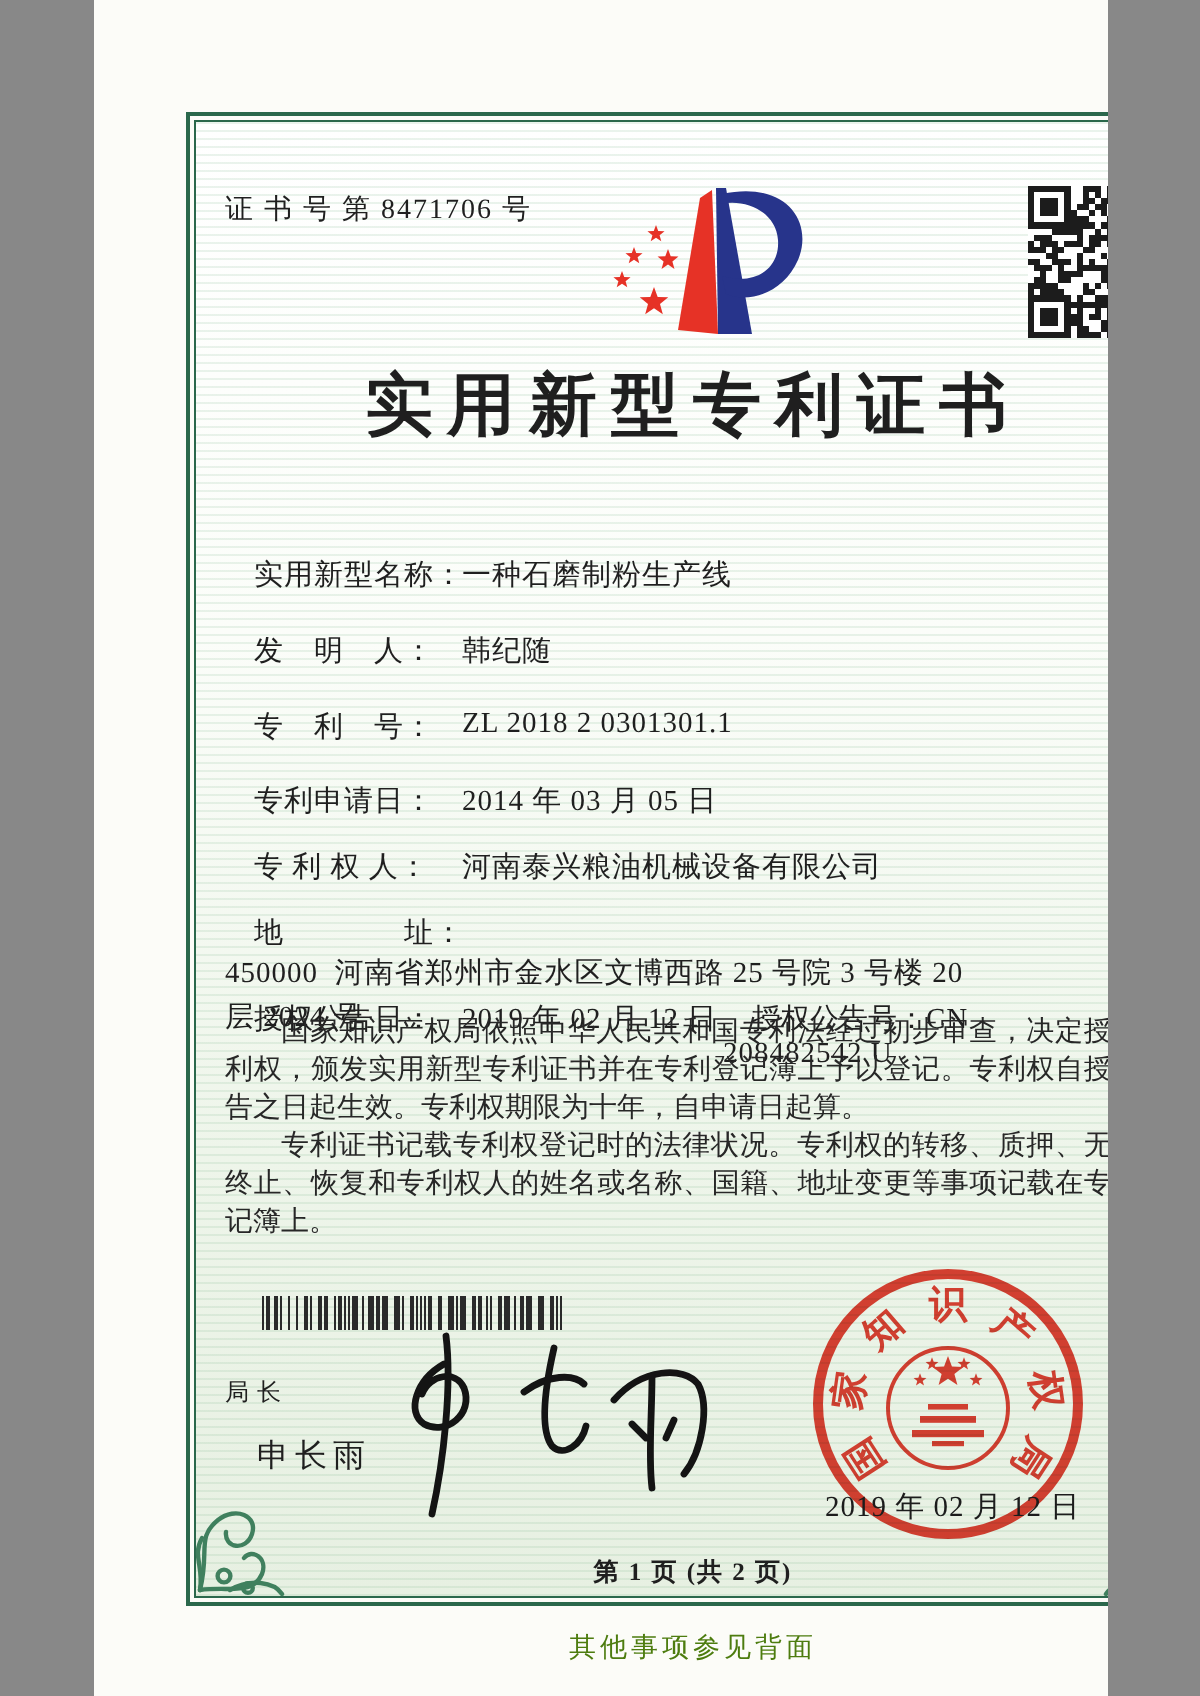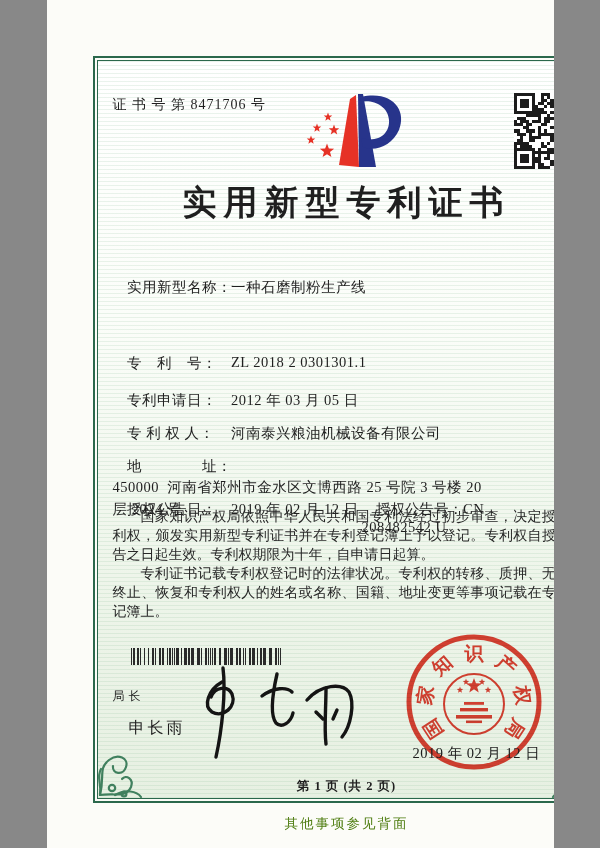--- a/index.html
+++ b/index.html
@@ -86,25 +86,28 @@
   <svg class="abs" style="left:466px;top:93px;" width="78" height="76" viewBox="0 0 25 25" shape-rendering="crispEdges">
     <rect x="0" y="0" width="25" height="25" fill="#ffffff"></rect>
     <path id="qr-modules" fill="#1c1c1c" d="M0 0h1v1h-1zM1 0h1v1h-1zM2 0h1v1h-1zM3 0h1v1h-1zM4 0h1v1h-1zM5 0h1v1h-1zM6 0h1v1h-1zM9 0h1v1h-1zM10 0h1v1h-1zM11 0h1v1h-1zM13 0h1v1h-1zM16 0h1v1h-1zM17 0h1v1h-1zM18 0h1v1h-1zM19 0h1v1h-1zM20 0h1v1h-1zM21 0h1v1h-1zM22 0h1v1h-1zM23 0h1v1h-1zM24 0h1v1h-1zM0 1h1v1h-1zM6 1h1v1h-1zM9 1h1v1h-1zM11 1h1v1h-1zM13 1h1v1h-1zM16 1h1v1h-1zM17 1h1v1h-1zM18 1h1v1h-1zM24 1h1v1h-1zM0 2h1v1h-1zM2 2h1v1h-1zM3 2h1v1h-1zM4 2h1v1h-1zM6 2h1v1h-1zM9 2h1v1h-1zM10 2h1v1h-1zM12 2h1v1h-1zM13 2h1v1h-1zM16 2h1v1h-1zM17 2h1v1h-1zM18 2h1v1h-1zM20 2h1v1h-1zM21 2h1v1h-1zM22 2h1v1h-1zM24 2h1v1h-1zM0 3h1v1h-1zM2 3h1v1h-1zM3 3h1v1h-1zM4 3h1v1h-1zM6 3h1v1h-1zM8 3h1v1h-1zM9 3h1v1h-1zM11 3h1v1h-1zM12 3h1v1h-1zM14 3h1v1h-1zM15 3h1v1h-1zM16 3h1v1h-1zM18 3h1v1h-1zM20 3h1v1h-1zM21 3h1v1h-1zM22 3h1v1h-1zM24 3h1v1h-1zM0 4h1v1h-1zM2 4h1v1h-1zM3 4h1v1h-1zM4 4h1v1h-1zM6 4h1v1h-1zM7 4h1v1h-1zM10 4h1v1h-1zM12 4h1v1h-1zM15 4h1v1h-1zM16 4h1v1h-1zM17 4h1v1h-1zM18 4h1v1h-1zM20 4h1v1h-1zM21 4h1v1h-1zM22 4h1v1h-1zM24 4h1v1h-1zM0 5h1v1h-1zM6 5h1v1h-1zM7 5h1v1h-1zM8 5h1v1h-1zM9 5h1v1h-1zM13 5h1v1h-1zM14 5h1v1h-1zM16 5h1v1h-1zM18 5h1v1h-1zM24 5h1v1h-1zM0 6h1v1h-1zM1 6h1v1h-1zM2 6h1v1h-1zM3 6h1v1h-1zM4 6h1v1h-1zM5 6h1v1h-1zM6 6h1v1h-1zM7 6h1v1h-1zM8 6h1v1h-1zM9 6h1v1h-1zM10 6h1v1h-1zM12 6h1v1h-1zM13 6h1v1h-1zM18 6h1v1h-1zM19 6h1v1h-1zM20 6h1v1h-1zM21 6h1v1h-1zM22 6h1v1h-1zM23 6h1v1h-1zM24 6h1v1h-1zM4 7h1v1h-1zM5 7h1v1h-1zM6 7h1v1h-1zM7 7h1v1h-1zM8 7h1v1h-1zM11 7h1v1h-1zM13 7h1v1h-1zM14 7h1v1h-1zM16 7h1v1h-1zM17 7h1v1h-1zM19 7h1v1h-1zM23 7h1v1h-1zM1 8h1v1h-1zM2 8h1v1h-1zM3 8h1v1h-1zM8 8h1v1h-1zM10 8h1v1h-1zM11 8h1v1h-1zM12 8h1v1h-1zM13 8h1v1h-1zM17 8h1v1h-1zM19 8h1v1h-1zM20 8h1v1h-1zM22 8h1v1h-1zM23 8h1v1h-1zM24 8h1v1h-1zM0 9h1v1h-1zM2 9h1v1h-1zM3 9h1v1h-1zM4 9h1v1h-1zM6 9h1v1h-1zM7 9h1v1h-1zM8 9h1v1h-1zM10 9h1v1h-1zM11 9h1v1h-1zM13 9h1v1h-1zM15 9h1v1h-1zM19 9h1v1h-1zM20 9h1v1h-1zM21 9h1v1h-1zM23 9h1v1h-1zM24 9h1v1h-1zM0 10h1v1h-1zM1 10h1v1h-1zM2 10h1v1h-1zM4 10h1v1h-1zM5 10h1v1h-1zM9 10h1v1h-1zM10 10h1v1h-1zM16 10h1v1h-1zM19 10h1v1h-1zM3 11h1v1h-1zM4 11h1v1h-1zM8 11h1v1h-1zM12 11h1v1h-1zM15 11h1v1h-1zM16 11h1v1h-1zM20 11h1v1h-1zM22 11h1v1h-1zM23 11h1v1h-1zM0 12h1v1h-1zM1 12h1v1h-1zM4 12h1v1h-1zM5 12h1v1h-1zM6 12h1v1h-1zM8 12h1v1h-1zM10 12h1v1h-1zM13 12h1v1h-1zM15 12h1v1h-1zM16 12h1v1h-1zM17 12h1v1h-1zM20 12h1v1h-1zM21 12h1v1h-1zM23 12h1v1h-1zM24 12h1v1h-1zM1 13h1v1h-1zM2 13h1v1h-1zM3 13h1v1h-1zM5 13h1v1h-1zM8 13h1v1h-1zM9 13h1v1h-1zM10 13h1v1h-1zM11 13h1v1h-1zM12 13h1v1h-1zM13 13h1v1h-1zM16 13h1v1h-1zM18 13h1v1h-1zM19 13h1v1h-1zM20 13h1v1h-1zM23 13h1v1h-1zM2 14h1v1h-1zM5 14h1v1h-1zM6 14h1v1h-1zM7 14h1v1h-1zM8 14h1v1h-1zM12 14h1v1h-1zM13 14h1v1h-1zM14 14h1v1h-1zM15 14h1v1h-1zM20 14h1v1h-1zM22 14h1v1h-1zM1 15h1v1h-1zM2 15h1v1h-1zM5 15h1v1h-1zM6 15h1v1h-1zM12 15h1v1h-1zM13 15h1v1h-1zM14 15h1v1h-1zM15 15h1v1h-1zM19 15h1v1h-1zM21 15h1v1h-1zM22 15h1v1h-1zM24 15h1v1h-1zM0 16h1v1h-1zM1 16h1v1h-1zM2 16h1v1h-1zM3 16h1v1h-1zM4 16h1v1h-1zM9 16h1v1h-1zM11 16h1v1h-1zM13 16h1v1h-1zM14 16h1v1h-1zM17 16h1v1h-1zM21 16h1v1h-1zM22 16h1v1h-1zM24 16h1v1h-1zM0 17h1v1h-1zM2 17h1v1h-1zM3 17h1v1h-1zM4 17h1v1h-1zM5 17h1v1h-1zM9 17h1v1h-1zM10 17h1v1h-1zM17 17h1v1h-1zM18 17h1v1h-1zM20 17h1v1h-1zM22 17h1v1h-1zM23 17h1v1h-1zM0 18h1v1h-1zM1 18h1v1h-1zM2 18h1v1h-1zM3 18h1v1h-1zM4 18h1v1h-1zM5 18h1v1h-1zM6 18h1v1h-1zM8 18h1v1h-1zM11 18h1v1h-1zM12 18h1v1h-1zM13 18h1v1h-1zM14 18h1v1h-1zM15 18h1v1h-1zM16 18h1v1h-1zM21 18h1v1h-1zM22 18h1v1h-1zM23 18h1v1h-1zM24 18h1v1h-1zM0 19h1v1h-1zM6 19h1v1h-1zM7 19h1v1h-1zM8 19h1v1h-1zM9 19h1v1h-1zM10 19h1v1h-1zM11 19h1v1h-1zM12 19h1v1h-1zM13 19h1v1h-1zM19 19h1v1h-1zM22 19h1v1h-1zM24 19h1v1h-1zM0 20h1v1h-1zM2 20h1v1h-1zM3 20h1v1h-1zM4 20h1v1h-1zM6 20h1v1h-1zM8 20h1v1h-1zM11 20h1v1h-1zM13 20h1v1h-1zM14 20h1v1h-1zM17 20h1v1h-1zM19 20h1v1h-1zM20 20h1v1h-1zM22 20h1v1h-1zM23 20h1v1h-1zM24 20h1v1h-1zM0 21h1v1h-1zM2 21h1v1h-1zM3 21h1v1h-1zM4 21h1v1h-1zM6 21h1v1h-1zM7 21h1v1h-1zM8 21h1v1h-1zM10 21h1v1h-1zM11 21h1v1h-1zM13 21h1v1h-1zM15 21h1v1h-1zM17 21h1v1h-1zM20 21h1v1h-1zM24 21h1v1h-1zM0 22h1v1h-1zM2 22h1v1h-1zM3 22h1v1h-1zM4 22h1v1h-1zM6 22h1v1h-1zM7 22h1v1h-1zM8 22h1v1h-1zM12 22h1v1h-1zM13 22h1v1h-1zM15 22h1v1h-1zM19 22h1v1h-1zM21 22h1v1h-1zM22 22h1v1h-1zM23 22h1v1h-1zM24 22h1v1h-1zM0 23h1v1h-1zM6 23h1v1h-1zM8 23h1v1h-1zM9 23h1v1h-1zM12 23h1v1h-1zM13 23h1v1h-1zM15 23h1v1h-1zM18 23h1v1h-1zM20 23h1v1h-1zM21 23h1v1h-1zM22 23h1v1h-1zM0 24h1v1h-1zM1 24h1v1h-1zM2 24h1v1h-1zM3 24h1v1h-1zM4 24h1v1h-1zM5 24h1v1h-1zM6 24h1v1h-1zM8 24h1v1h-1zM9 24h1v1h-1zM10 24h1v1h-1zM11 24h1v1h-1zM13 24h1v1h-1zM14 24h1v1h-1zM15 24h1v1h-1zM18 24h1v1h-1zM19 24h1v1h-1zM21 24h1v1h-1zM23 24h1v1h-1z"></path>
   </svg>
 
   <div class="abs title">实用新型专利证书</div>
 
   <div class="abs row" style="top:261px">
     <span class="lbl">实用新型名称：</span><span class="val">一种石磨制粉生产线</span>
   </div>
+  <div class="abs row" style="top:299px">
+    <span class="lbl">发　明　人：</span><span class="val">韩纪随</span>
+  </div>
   <div class="abs row" style="top:337px">
     <span class="lbl">专　利　号：</span><span class="val">ZL 2018 2 0301301.1</span>
   </div>
   <div class="abs row" style="top:374px">
-    <span class="lbl">专利申请日：</span><span class="val">2012 年 03 月 05 日</span>
+    <span class="lbl">专利申请日：</span><span class="val">2014 年 03 月 05 日</span>
   </div>
   <div class="abs row" style="top:407px">
     <span class="lbl">专 利 权 人：</span><span class="val">河南泰兴粮油机械设备有限公司</span>
   </div>
   <div class="abs row" style="top:440px">
     <span class="lbl">地　　　　址：</span><span class="val wrap">450000  河南省郑州市金水区文博西路 25 号院 3 号楼 20 层 2024 号</span>
   </div>
   <div class="abs row" style="top:483px">
     <span class="lbl">授权公告日：</span><span class="val">2019 年 02 月 12 日</span>
   </div>

